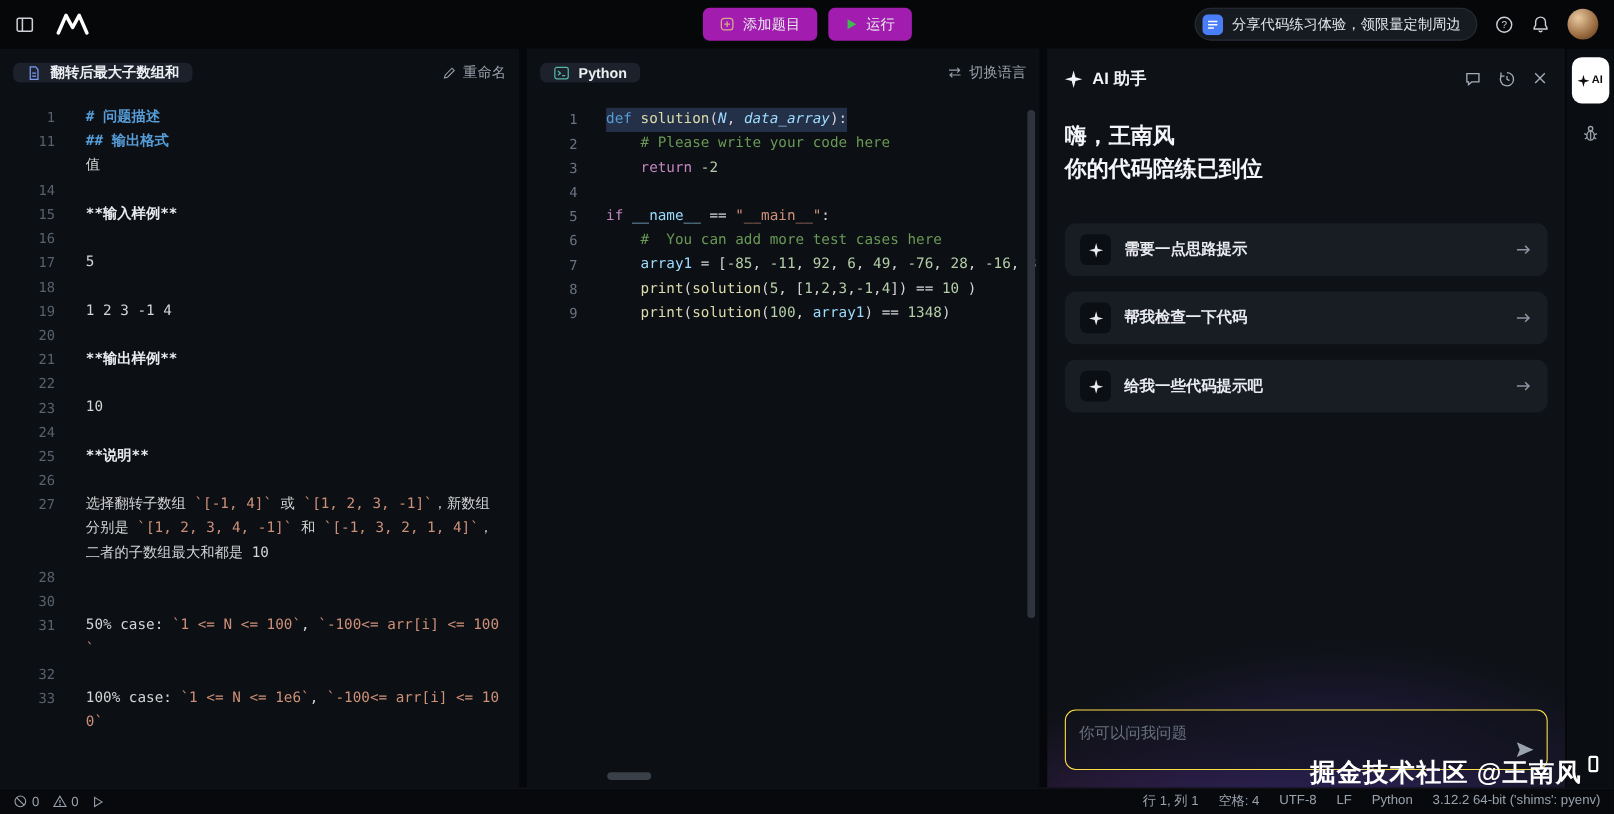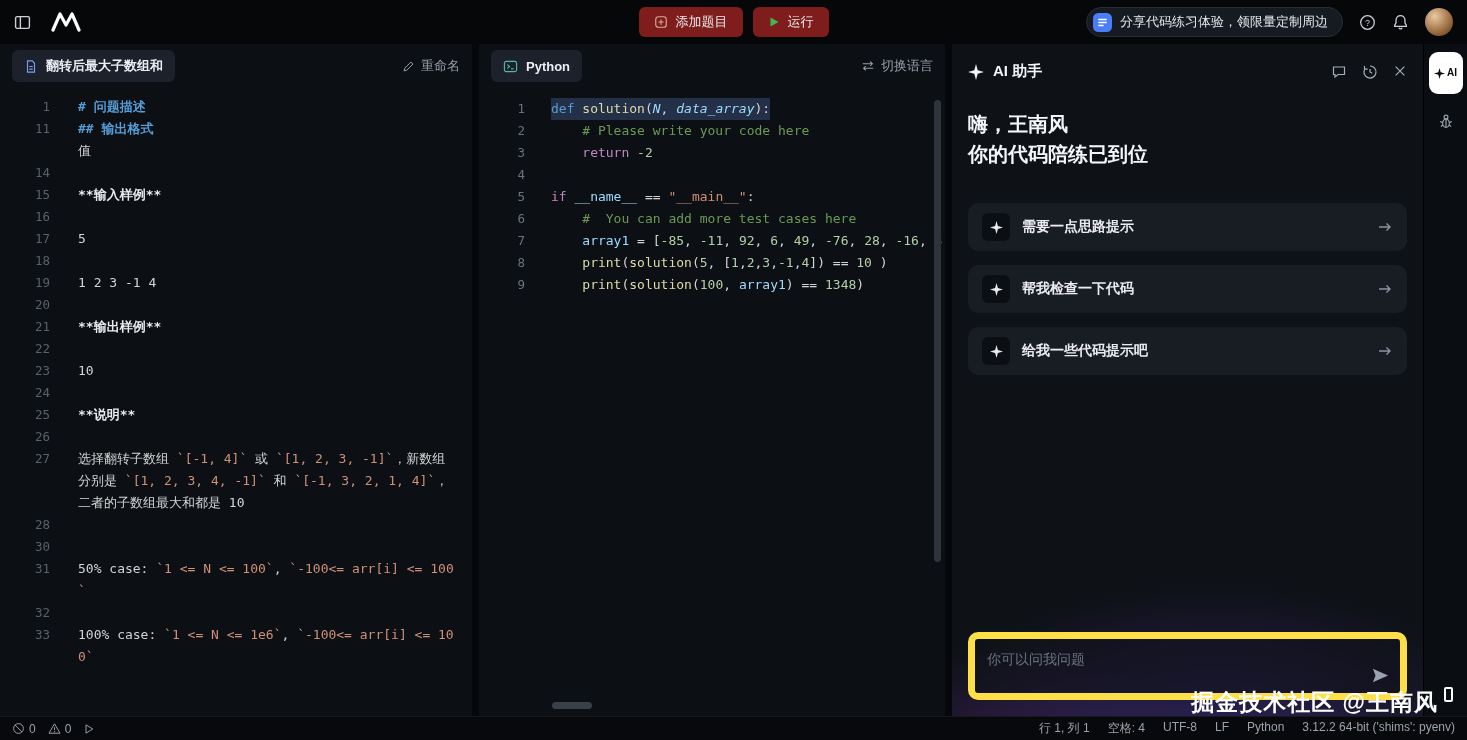--- a/index.html
+++ b/index.html
@@ -11,21 +11,21 @@
   }
   svg { display: block; }
 
   
   .topbar { position: relative; height: 44px; display: flex; align-items: center;
             justify-content: space-between; padding: 0 14px; background: #060709; }
   .tb-left { display: flex; align-items: center; gap: 18px; }
   .icon-btn { color: #ced2d8; display: inline-flex; cursor: pointer; }
   .tb-center { position: absolute; left: 50%; transform: translateX(-50%);
                display: flex; gap: 10px; }
-  .tb-btn { display: flex; align-items: center; gap: 8px; background: #7f1d1d; border: none;
+  .tb-btn { display: flex; align-items: center; gap: 8px; background: #a21caf; border: none;
             color: #e8eaed; font-size: 13px; height: 30px; padding: 0 15px; border-radius: 6px;
             cursor: pointer; font-family: inherit; }
   .play-icon path { fill: var(--run-green); }
   .tb-right { display: flex; align-items: center; gap: 16px; }
   .promo { display: flex; align-items: center; gap: 8px; background: #161a21;
            border: 1px solid #272d38; border-radius: 16px; height: 30px;
            padding: 0 14px 0 6px; font-size: 13px; color: #e4e7ec; cursor: pointer; }
   .promo-icon rect { fill: var(--accent-blue); }
   .avatar { width: 28px; height: 28px; border-radius: 50%;
             background: radial-gradient(circle at 35% 30%, #e8c9a0, #9a6b40 60%, #503318); }
@@ -36,21 +36,21 @@
   .problem-panel { width: 472px; margin-right: 7px; display: flex; flex-direction: column; }
   .editor-panel  { width: 466px; margin-right: 7px; position: relative; display: flex; flex-direction: column; }
   .ai-panel { width: 471px; position: relative; overflow: hidden; display: flex;
               flex-direction: column; background: #0e1116; }
   .rail { width: 44px; background: #0a0d12; border-left: 1px solid #000; display: flex;
           flex-direction: column; align-items: center; padding-top: 8px; gap: 18px; }
 
   .panel-header { height: 44px; display: flex; align-items: center;
                   justify-content: space-between; padding: 0 12px; flex: none; }
   .chip { display: flex; align-items: center; gap: 8px; background: #1c212b; border-radius: 6px;
-          height: 32px; padding: 0 12px; font-size: 13px; color: #eceef2; font-weight: bold; cursor: pointer; }
+          height: 18px; padding: 0 12px; font-size: 13px; color: #eceef2; font-weight: bold; cursor: pointer; }
   .ghost-btn { display: flex; align-items: center; gap: 6px; color: #98a0ab; font-size: 13px; cursor: pointer; }
   .doc-icon path { stroke: #7a9cf5; }
   .python-icon * { stroke: #56b6a9; }
 
   
   .md-rows { padding-top: 8px; overflow: hidden; font-size: 13px; line-height: 22px;
              font-family: "DejaVu Sans Mono", "DejaVu Sans", monospace; }
   .md-row { display: flex; }
   .md-num { flex: none; width: 50px; text-align: right; color: #59616c; font-size: 12.5px; }
   .md-content { margin-left: 28px; padding-right: 14px; color: #cfd3da;
@@ -93,22 +93,22 @@
   .ai-icons span { cursor: pointer; display: inline-flex; }
   .greeting { padding: 28px 16px 0; font-size: 20px; font-weight: bold; color: #f4f6f9;
               line-height: 30px; position: relative; }
   .cards { padding: 34px 16px 0; display: flex; flex-direction: column; gap: 14px; position: relative; }
   .card { display: flex; align-items: center; gap: 12px; background: #181c23; border-radius: 10px;
           height: 48px; padding: 0 14px; cursor: pointer; }
   .card-icon { width: 28px; height: 28px; border-radius: 6px; background: #0b0e13; color: #e9ebef;
                display: flex; align-items: center; justify-content: center; }
   .card-label { flex: 1; font-size: 14px; color: #e9ebef; font-weight: bold; }
   .card-arrow { color: #8b93a0; display: inline-flex; }
-  .ai-input { position: relative; margin: auto 16px 16px; height: 68px; flex: none;
-              border: 7px solid #fde047; border-radius: 10px; background: rgba(16,18,26,.55); }
+  .ai-input { position: relative; margin: auto 16px 16px; height: 55px; flex: none;
+              border: 1px solid #fde047; border-radius: 10px; background: rgba(16,18,26,.55); }
   .ai-input textarea { width: 100%; height: 100%; background: transparent; border: none; outline: none;
               resize: none; color: #dfe3ea; font-size: 14px; padding: 12px; font-family: inherit; }
   .ai-input textarea::placeholder { color: #6a7280; }
   .send { position: absolute; right: 10px; bottom: 8px; color: #9aa2ad; cursor: pointer; }
 
   
   .rail-ai { width: 34px; height: 42px; background: #ffffff; border-radius: 9px; color: #0a0c10;
              display: flex; flex-direction: row; align-items: center; justify-content: center;
              gap: 2px; cursor: pointer; }
   .rail-ai .rail-ai-label { font-size: 10px; font-weight: bold; line-height: 10px; }

